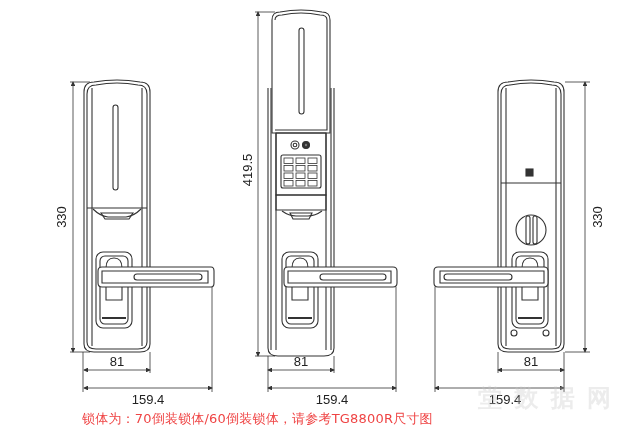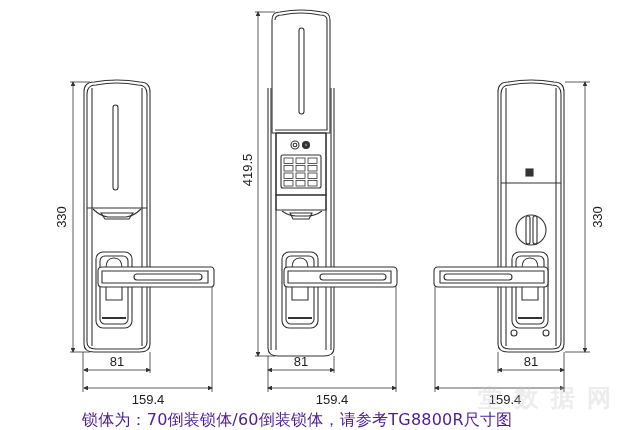--- a/index.html
+++ b/index.html
@@ -1,19 +1,19 @@
 <!DOCTYPE html>
 <html><head>
 <meta charset="utf-8">
 <style>
   html,body{margin:0;padding:0;background:#fff;}
   body{width:640px;height:430px;position:relative;overflow:hidden;font-family:"Liberation Sans","DejaVu Sans",sans-serif;}
   #drawing{position:absolute;left:0;top:0;}
   .dim{font-family:"Liberation Sans",sans-serif;font-size:13px;fill:#222;}
-  .caption{position:absolute;left:82px;top:410px;font-size:16px;color:#4c1d95;font-family:"DejaVu Sans",sans-serif;letter-spacing:0.2px;}
+  .caption{position:absolute;left:82px;top:410px;font-size:13px;color:#ef4444;font-family:"DejaVu Sans",sans-serif;letter-spacing:0.2px;}
   .watermark{position:absolute;left:478px;top:382px;font-size:24px;font-weight:bold;color:rgba(200,200,200,0.35);letter-spacing:2px;font-family:"DejaVu Sans",sans-serif;text-align:center;}
 </style>
 </head>
 <body>
 
 <svg id="drawing" width="640" height="430" viewBox="0 0 640 430" xmlns="http://www.w3.org/2000/svg">
   <defs>
     <marker id="arr" markerWidth="6" markerHeight="6" refX="5" refY="3" orient="auto-start-reverse">
       <path d="M0,0 L6,3 L0,6 z" fill="#333"></path>
     </marker>

